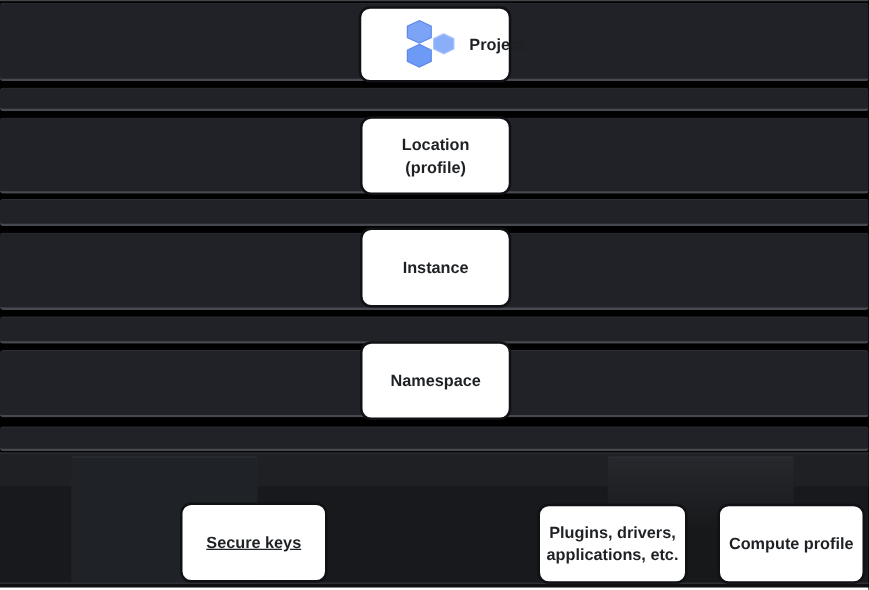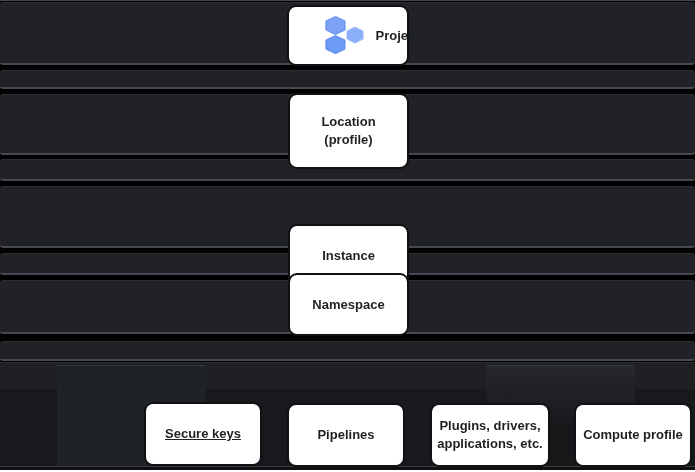--- a/index.html
+++ b/index.html
@@ -52,22 +52,22 @@
     border:2px solid #101114;
     border-radius:9px;
     box-sizing:border-box;
     display:flex;align-items:center;justify-content:center;
     color:#1e2124;
     font-weight:bold;font-size:13px;line-height:18px;
     text-align:center;
   }
   .card .stack{display:flex;flex-direction:column;}
   #card-project{left:287px;top:5px;width:122px;height:61px;gap:9px;padding-left:48px;}
-  #card-location{left:288px;top:93px;width:121px;height:76px;}
-  #card-instance{left:288px;top:182px;width:121px;height:64px;margin-top:42px;}
+  #card-location{left:288px;top:93px;width:121px;height:63px;}
+  #card-instance{left:288px;top:182px;width:121px;height:64px;}
   #card-namespace{left:288px;top:273px;width:121px;height:63px;text-align:right;}
   #card-connection{left:3px;top:403px;width:117px;height:64px;}
   #card-secure-keys{left:144px;top:402px;width:118px;height:64px;text-decoration:underline;}
   #card-pipelines{left:287px;top:403px;width:118px;height:64px;}
   #card-plugins{left:430px;top:403px;width:120px;height:64px;}
   #card-compute-profile{left:574px;top:403px;width:118px;height:64px;}
   .hex-icon{width:42px;height:42px;flex:0 0 auto;display:block;}
 </style>
 </head>
 <body>
@@ -115,23 +115,20 @@
 
   <div class="card" id="card-namespace">
     <span>Namespace</span>
   </div>
 
 
   <div class="card" id="card-secure-keys">
     <span>Secure keys</span>
   </div>
 
-  <div class="card" id="card-pipelines">
-    <span>Pipelines</span>
-  </div>
 
   <div class="card" id="card-compute-profile">
     <span>Compute profile</span>
   </div>
 
   <div class="card" id="card-plugins">
     <span class="stack">
       <span>Plugins, drivers,</span>
       <span>applications, etc.</span>
     </span>

